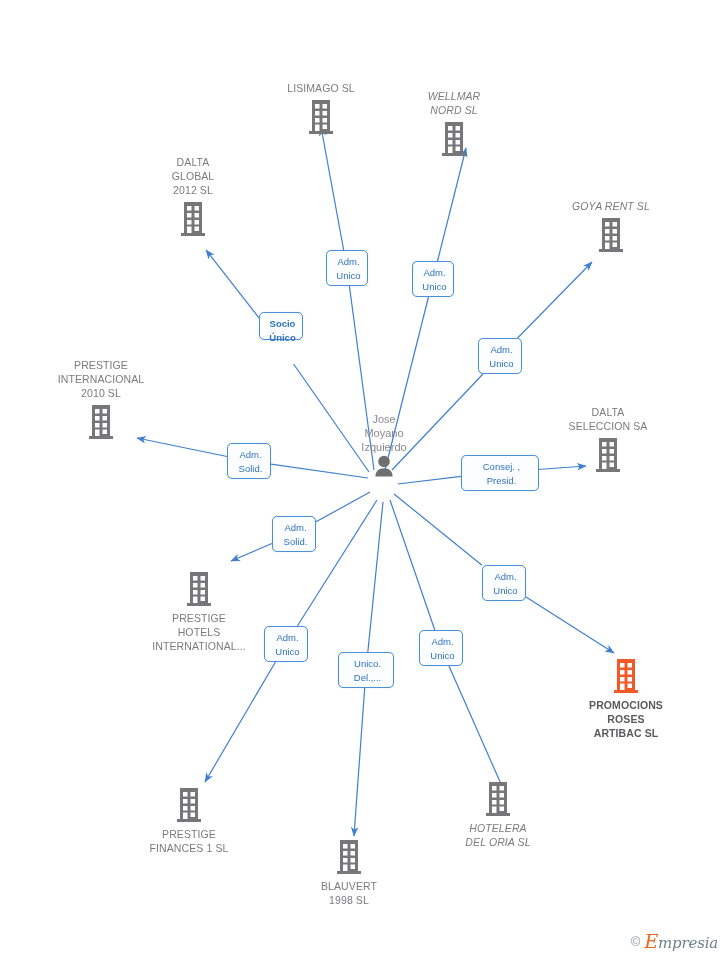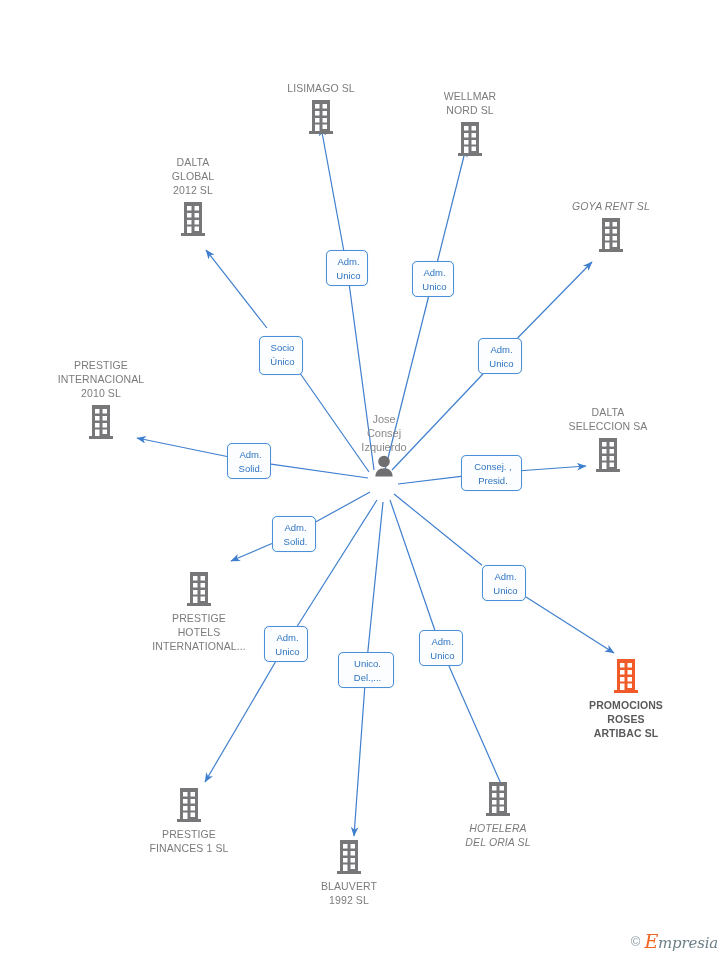--- a/index.html
+++ b/index.html
@@ -152,21 +152,21 @@
             <rect x="16.5" y="13" width="4.5" height="4.5"></rect>
             <rect x="9" y="20" width="4.5" height="4.5"></rect>
             <rect x="16.5" y="20" width="4.5" height="4.5"></rect>
             <rect x="9" y="26.5" width="4.5" height="6.5"></rect>
             <rect x="16.5" y="26.5" width="4.5" height="4.5"></rect>
           </g>
         </svg>
     </span>
   </div>
 
-  <div class="node above" style="left:470px; top:90px;">
+  <div class="node above" style="left:454px; top:90px;font-style:italic;">
     <span class="node-label">WELLMAR
 NORD SL</span>
     <span class="icon-wrap">
       <svg width="30" height="38" viewBox="0 0 30 38">
           <g fill="#77777a">
             <rect x="6" y="2" width="18" height="31"></rect>
             <rect x="3" y="33" width="24" height="3"></rect>
           </g>
           <g fill="#ffffff">
             <rect x="9" y="6" width="4.5" height="4.5"></rect>
@@ -382,48 +382,48 @@
             <rect x="9" y="13" width="4.5" height="4.5"></rect>
             <rect x="16.5" y="13" width="4.5" height="4.5"></rect>
             <rect x="9" y="20" width="4.5" height="4.5"></rect>
             <rect x="16.5" y="20" width="4.5" height="4.5"></rect>
             <rect x="9" y="26.5" width="4.5" height="6.5"></rect>
             <rect x="16.5" y="26.5" width="4.5" height="4.5"></rect>
           </g>
         </svg>
     </span>
     <span class="node-label">BLAUVERT
-1992 SL</span>
+1998 SL</span>
   </div>
 
   <div class="person-node" style="left:384px; top:412px;">
     <span class="person-label">Jose
-Consej
+Moyano
 Izquierdo</span>
     <span class="icon-wrap" style="height:26px;">
       <svg width="26" height="26" viewBox="0 0 26 26">
           <g fill="#6f6f72">
             <circle cx="13" cy="7.5" r="5.8"></circle>
             <path d="M13 14.2c-5.4 0-8.6 3.3-8.6 8.2h17.2c0-4.9-3.2-8.2-8.6-8.2z"></path>
           </g>
         </svg>
     </span>
   </div>
 
   <div class="edge-label" style="left:326px; top:250px; width:42px; height:36px;"><span>Adm.
 Unico</span></div>
   <div class="edge-label" style="left:412px; top:261px; width:42px; height:36px;"><span>Adm.
 Unico</span></div>
-  <div class="edge-label" style="left:259px; top:336px; width:44px; height:39px;"><span>Socio
+  <div class="edge-label" style="left:259px; top:312px; width:44px; height:28px;font-weight:bold;"><span>Socio
 Único</span></div>
   <div class="edge-label" style="left:478px; top:338px; width:44px; height:36px;"><span>Adm.
 Unico</span></div>
   <div class="edge-label" style="left:227px; top:443px; width:44px; height:36px;"><span>Adm.
 Solid.</span></div>
-  <div class="edge-label" style="left:461px; top:455px; width:61px; height:36px;"><span>Consej. ,
+  <div class="edge-label" style="left:461px; top:455px; width:78px; height:36px;"><span>Consej. ,
 Presid.</span></div>
   <div class="edge-label" style="left:272px; top:516px; width:44px; height:36px;"><span>Adm.
 Solid.</span></div>
   <div class="edge-label" style="left:482px; top:565px; width:44px; height:36px;"><span>Adm.
 Unico</span></div>
   <div class="edge-label" style="left:264px; top:626px; width:44px; height:36px;"><span>Adm.
 Unico</span></div>
   <div class="edge-label" style="left:338px; top:652px; width:56px; height:36px;"><span>Unico.
 Del.,...</span></div>
   <div class="edge-label" style="left:419px; top:630px; width:44px; height:36px;"><span>Adm.

